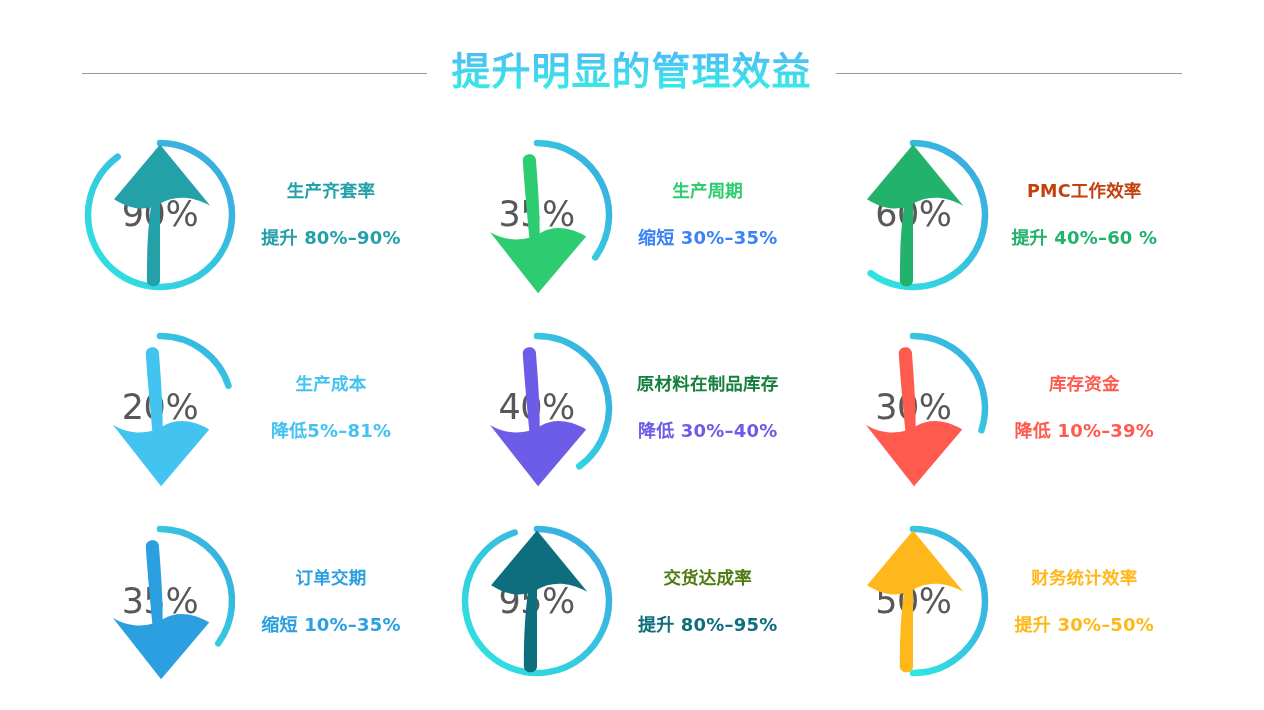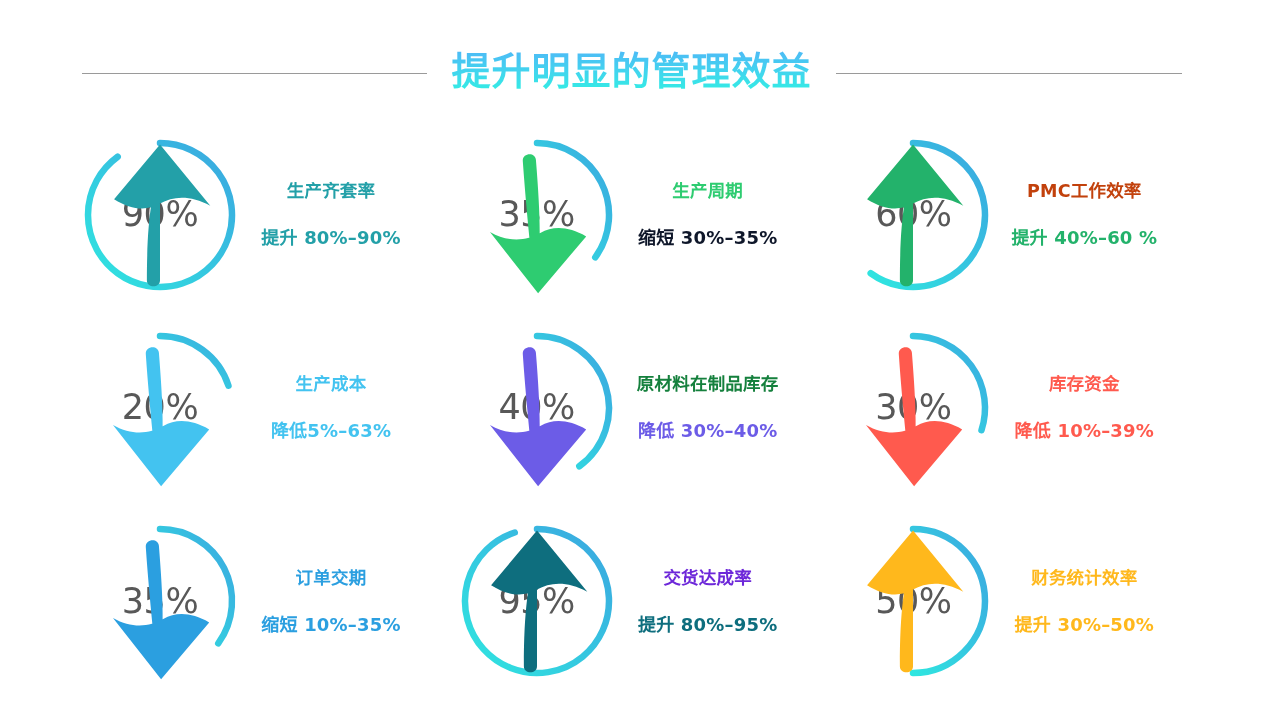--- a/index.html
+++ b/index.html
@@ -189,21 +189,21 @@
         </svg>
         <div class="ring-center">
           <div class="ring-value">35%</div>
           <svg class="ring-arrow" viewBox="0 0 26 30">
             <path d="M12.6 27.4 C12.6 27.4 11.2 15.6 10.4 4.2 C10.3 2.7 12.7 2.5 12.8 4 C13.6 14 13.8 20 12.9 24.2 Z M13.2 28.4 L4.4 17.2 C7.9 19.2 11.1 18.8 13.6 17.4 C16 16 18.8 16.2 22 18 Z" fill="#2ECC71"></path>
           </svg>
         </div>
       </div>
       <div class="kpi-text">
         <div class="kpi-name" style="color:#2ECC71">生产周期</div>
-        <div class="kpi-delta" style="color:#0f172a">缩短 30%–35%</div>
+        <div class="kpi-delta" style="color:#3b82f6">缩短 30%–35%</div>
       </div>
     </div>
       <div class="kpi">
       <div class="ring-wrap">
         <svg viewBox="0 0 164 164" aria-hidden="true">
           <defs>
             <linearGradient id="ringgrad2" x1="1" y1="0.05" x2="0" y2="1">
               <stop offset="0%" stop-color="#3BA7E0"></stop>
               <stop offset="100%" stop-color="#2FE6E0"></stop>
             </linearGradient>
@@ -235,21 +235,21 @@
         </svg>
         <div class="ring-center">
           <div class="ring-value">20%</div>
           <svg class="ring-arrow" viewBox="0 0 26 30">
             <path d="M12.6 27.4 C12.6 27.4 11.2 15.6 10.4 4.2 C10.3 2.7 12.7 2.5 12.8 4 C13.6 14 13.8 20 12.9 24.2 Z M13.2 28.4 L4.4 17.2 C7.9 19.2 11.1 18.8 13.6 17.4 C16 16 18.8 16.2 22 18 Z" fill="#43C3F0"></path>
           </svg>
         </div>
       </div>
       <div class="kpi-text">
         <div class="kpi-name" style="color:#43C3F0">生产成本</div>
-        <div class="kpi-delta" style="color:#43C3F0">降低5%–63%</div>
+        <div class="kpi-delta" style="color:#43C3F0">降低5%–81%</div>
       </div>
     </div>
       <div class="kpi">
       <div class="ring-wrap">
         <svg viewBox="0 0 164 164" aria-hidden="true">
           <defs>
             <linearGradient id="ringgrad4" x1="1" y1="0.05" x2="0" y2="1">
               <stop offset="0%" stop-color="#3BA7E0"></stop>
               <stop offset="100%" stop-color="#2FE6E0"></stop>
             </linearGradient>
@@ -326,21 +326,21 @@
           <path d="M 82.00 10.00 A 72 72 0 1 1 59.75 13.52" fill="none" stroke="url(#ringgrad7)" stroke-width="6.5" stroke-linecap="round"></path>
         </svg>
         <div class="ring-center">
           <div class="ring-value">95%</div>
           <svg class="ring-arrow" viewBox="0 0 26 30">
             <path d="M13 2 C13 2 13 14 13 26 C13 27.5 10.6 27.5 10.6 26 C10.6 16 11.4 10 13 6 Z M13 1.2 L22.2 12.4 C18.6 10.4 15.4 10.6 13 12 C10.6 13.4 7.8 13.2 4.6 11.2 Z" fill="#0E6E7E"></path>
           </svg>
         </div>
       </div>
       <div class="kpi-text">
-        <div class="kpi-name" style="color:#6d28d9">交货达成率</div>
+        <div class="kpi-name" style="color:#4d7c0f">交货达成率</div>
         <div class="kpi-delta" style="color:#0E6E7E">提升 80%–95%</div>
       </div>
     </div>
       <div class="kpi">
       <div class="ring-wrap">
         <svg viewBox="0 0 164 164" aria-hidden="true">
           <defs>
             <linearGradient id="ringgrad8" x1="1" y1="0.05" x2="0" y2="1">
               <stop offset="0%" stop-color="#3BA7E0"></stop>
               <stop offset="100%" stop-color="#2FE6E0"></stop>

